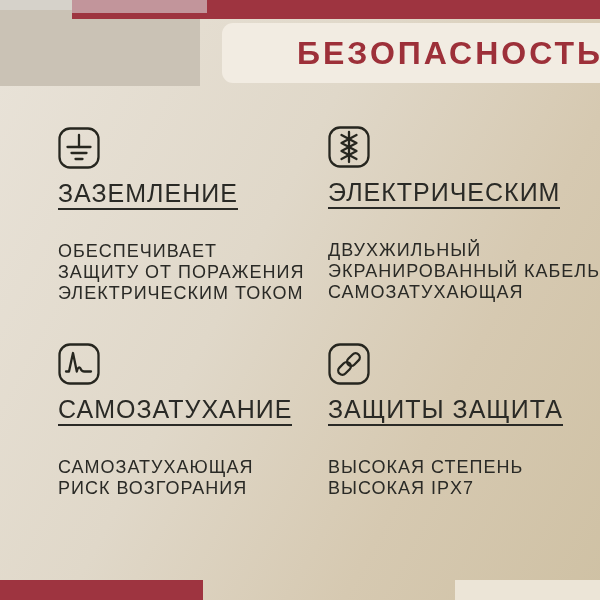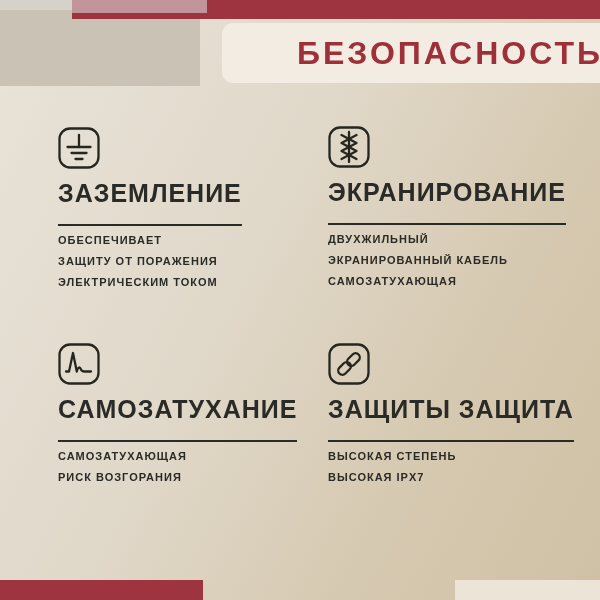--- a/index.html
+++ b/index.html
@@ -68,32 +68,32 @@
   .sec-3 { left: 58px;  top: 343px; }
   .sec-4 { left: 328px; top: 343px; }
 
   .sec-icon { position: absolute; left: 0; top: 0; width: 42px; height: 42px; }
   .sec-icon svg { display: block; width: 42px; height: 42px; }
 
   .sec-title {
     position: absolute; left: 0; top: 53px;
     display: inline-block;
     font-size: 25px;
-    font-weight: 700;
+    font-weight: 400;
     letter-spacing: 1px;
     line-height: 26px;
     color: #2a2a26;
     white-space: nowrap;
-    padding-bottom: 18px;
+    padding-bottom: 2px;
     border-bottom: 2.5px solid #2a2a26;
   }
   .sec-body {
-    position: absolute; left: 0; top: 103px;
-    font-size: 11px;
-    font-weight: 700;
+    position: absolute; left: 0; top: 114px;
+    font-size: 18px;
+    font-weight: 400;
     letter-spacing: 1px;
     line-height: 21px;
     color: #2a2a26;
     white-space: nowrap;
   }
 </style>
 </head>
 <body>
 
 <div class="canvas">
@@ -127,21 +127,21 @@
 
   <div class="sec sec-2">
     <span class="sec-icon">
       <svg viewBox="0 0 42 42" fill="none" stroke="#26261f" stroke-width="2.3" stroke-linecap="round" stroke-linejoin="round">
         <rect x="1.5" y="1.5" width="39" height="39" rx="10.5"></rect>
         <path d="M21 6 V36"></path>
         <path d="M13.5 9 L28.5 17 L13.5 25 L28.5 33"></path>
         <path d="M28.5 9 L13.5 17 L28.5 25 L13.5 33"></path>
       </svg>
     </span>
-    <div class="sec-title">ЭКРАНИРОВАНИЕ</div>
+    <div class="sec-title">ЭЛЕКТРИЧЕСКИМ</div>
     <div class="sec-body">
       <div>ДВУХЖИЛЬНЫЙ</div>
       <div>ЭКРАНИРОВАННЫЙ КАБЕЛЬ</div>
       <div>САМОЗАТУХАЮЩАЯ</div>
     </div>
   </div>
 
   <div class="sec sec-3">
     <span class="sec-icon">
       <svg viewBox="0 0 42 42" fill="none" stroke="#26261f" stroke-width="2.3" stroke-linecap="round" stroke-linejoin="round">

